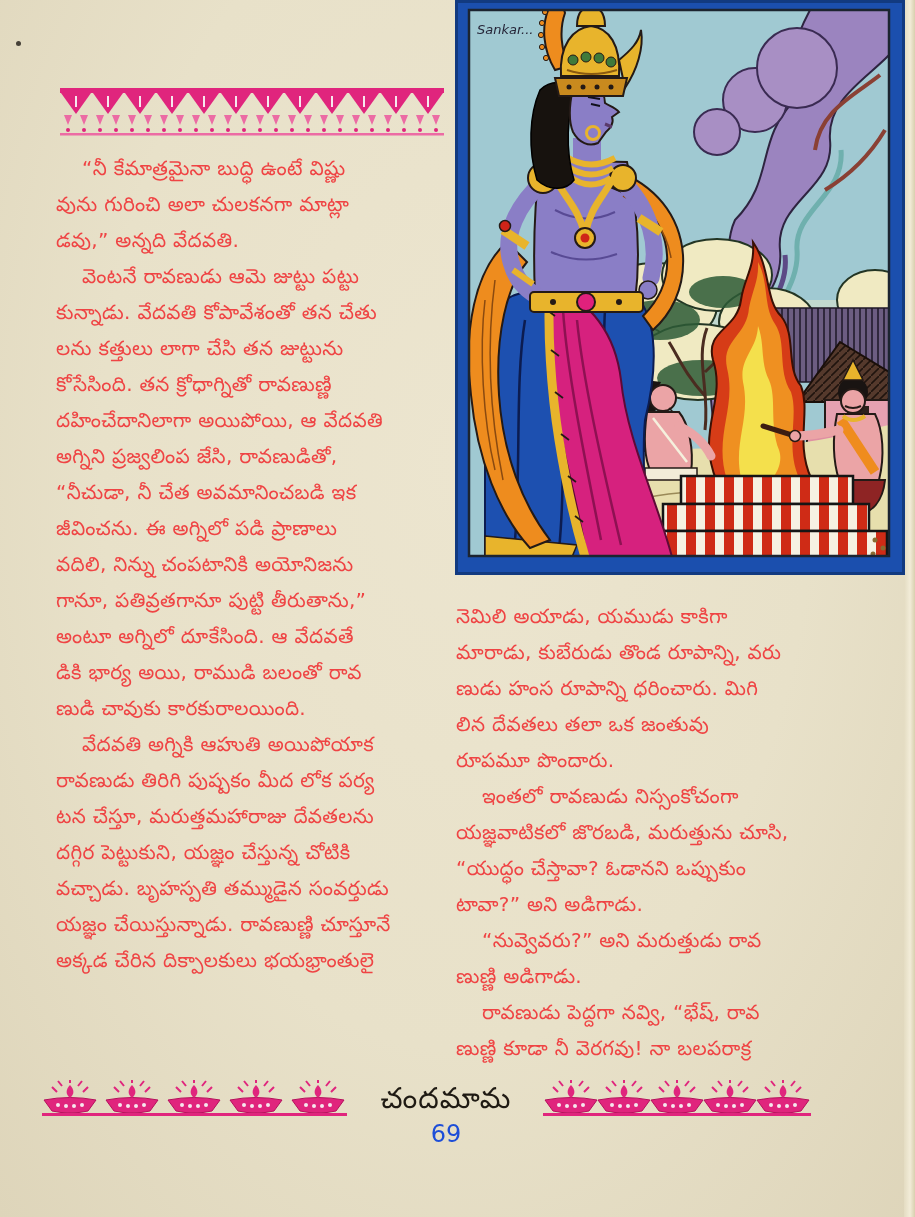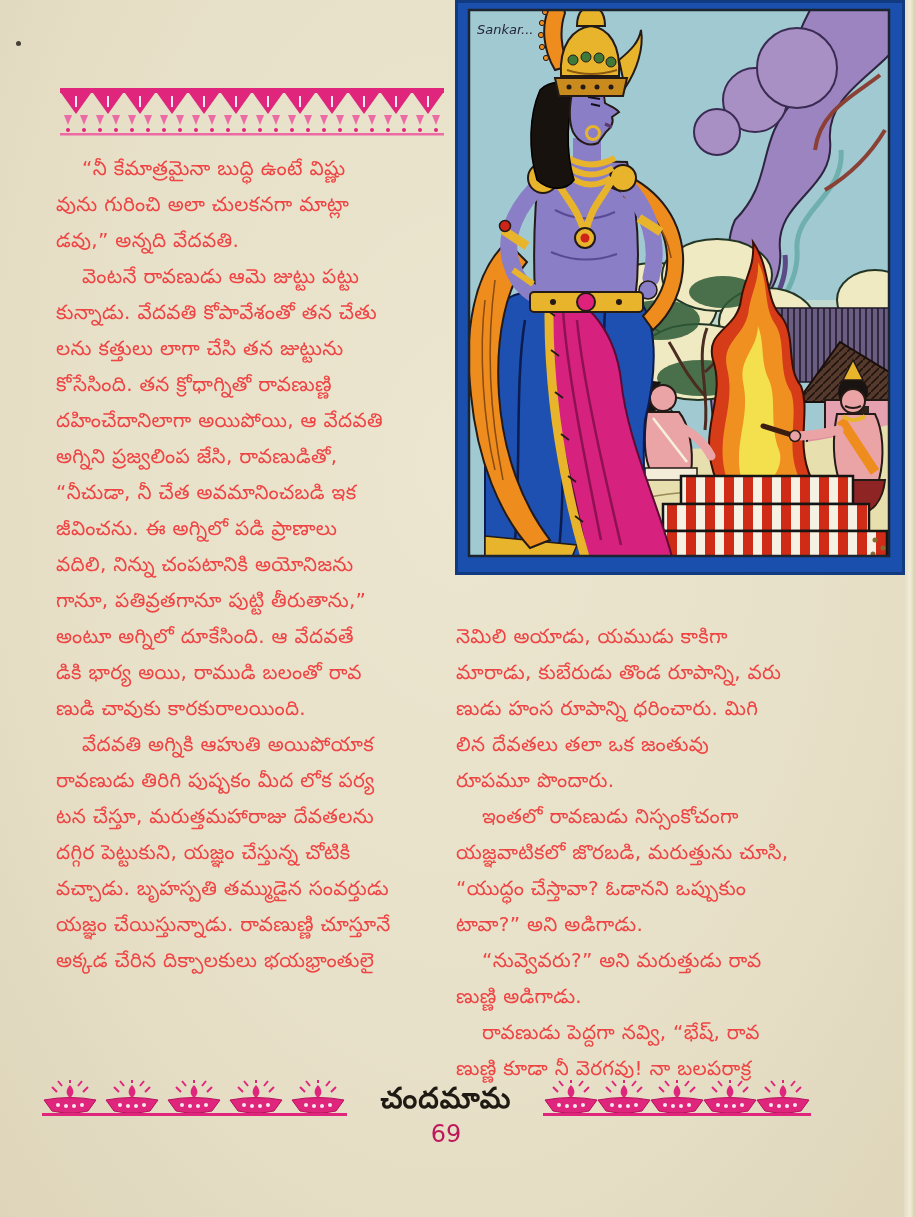--- a/index.html
+++ b/index.html
@@ -19,31 +19,31 @@
   .ornament{position:absolute;left:60px;top:88px;}
   .illustration{position:absolute;left:455px;top:0;}
   .column{position:absolute;color:#ef4444;}
   #left-col{left:56px;top:150px;width:393px;}
   #right-col{left:456px;top:598px;width:436px;}
   .line{
     font-size:20px;line-height:36px;height:36px;white-space:nowrap;overflow:hidden;
     letter-spacing:.3px;
   }
   .para .line:first-child{text-indent:26px;}
-  .para.noindent .line:first-child{text-indent:0;margin-top:20px;}
+  .para.noindent .line:first-child{text-indent:0;}
   #left-col .para:nth-child(2){}
   .footer-lamps-left{position:absolute;left:42px;top:1080px;}
   .footer-lamps-right{position:absolute;left:543px;top:1080px;}
   .footer-title{
     position:absolute;left:347px;top:1081px;width:198px;text-align:center;
-    font-size:29px;font-weight:bold;color:#1f1a13;letter-spacing:1px;white-space:nowrap;overflow:hidden;
+    font-size:29px;font-weight:normal;color:#1f1a13;letter-spacing:1px;white-space:nowrap;overflow:hidden;
   }
   .page-number{
     position:absolute;left:347px;top:1120px;width:198px;text-align:center;
-    font-size:24px;color:#be185d;
+    font-size:24px;color:#1d4ed8;
   }
 </style>
 </head>
 <body>
 
 <div class="page-edge"></div>
 <div class="ink-speck"></div>
 
 <svg class="ornament" width="387" height="50" viewBox="0 0 387 50">
   <defs>

